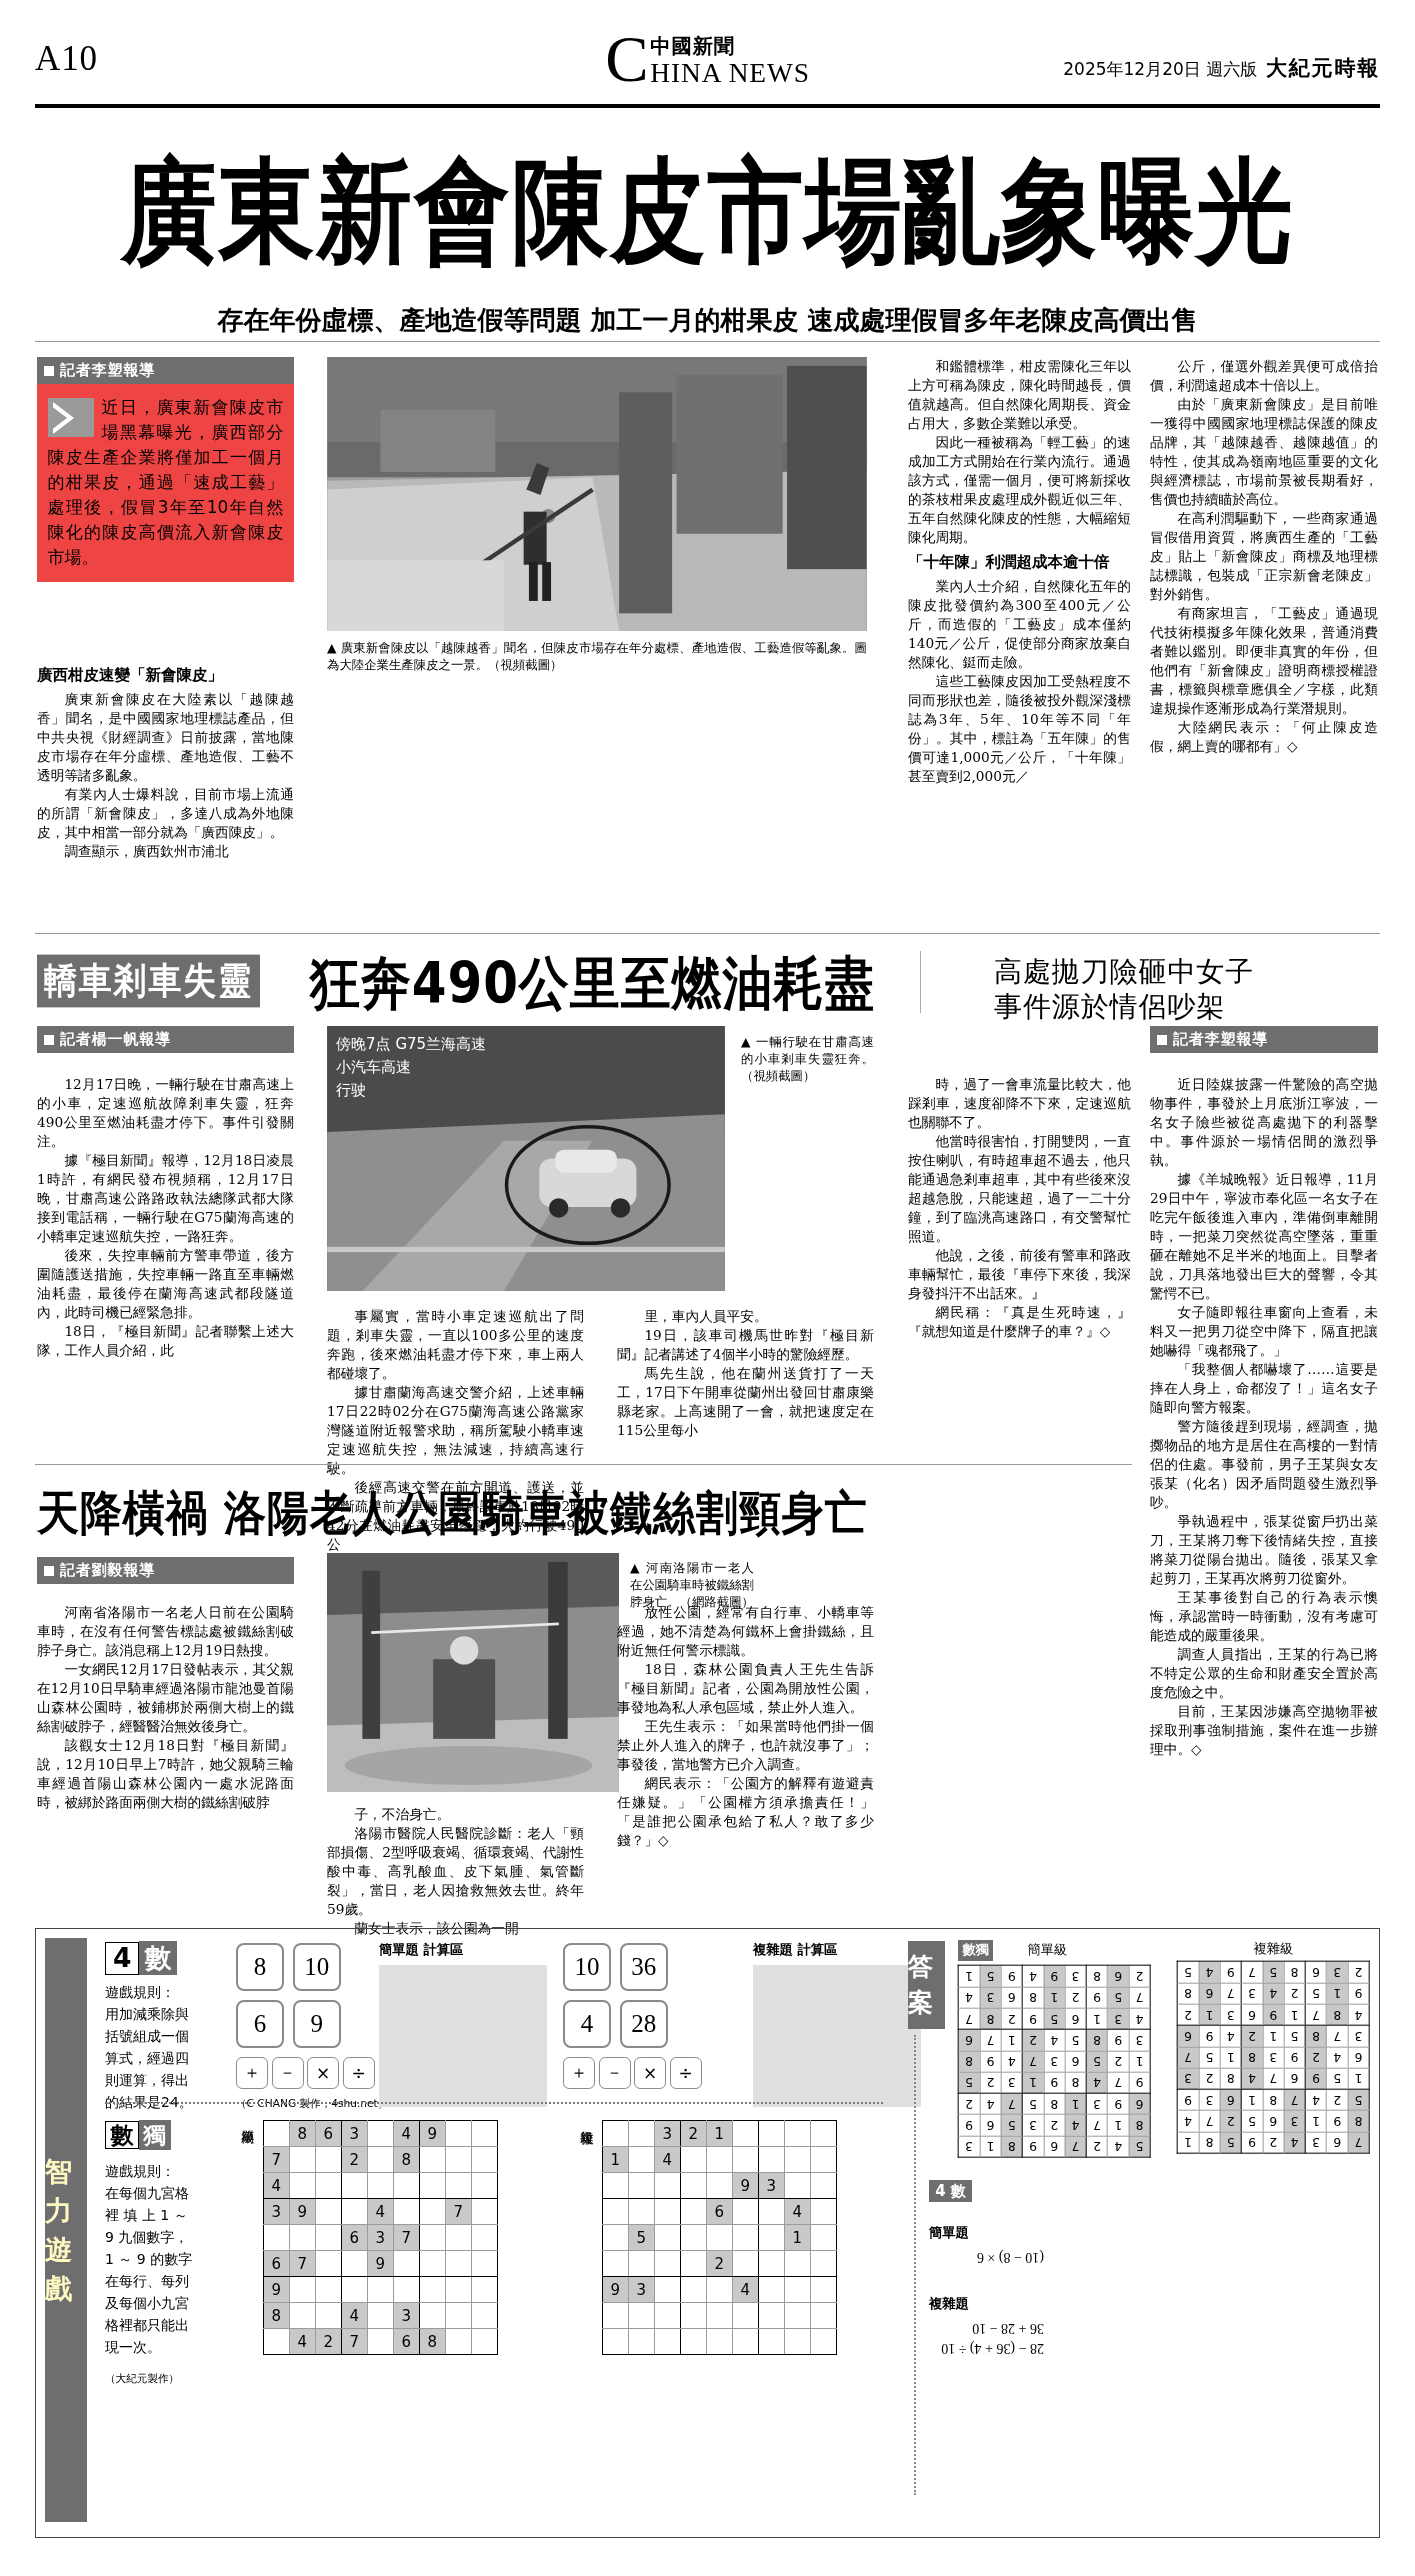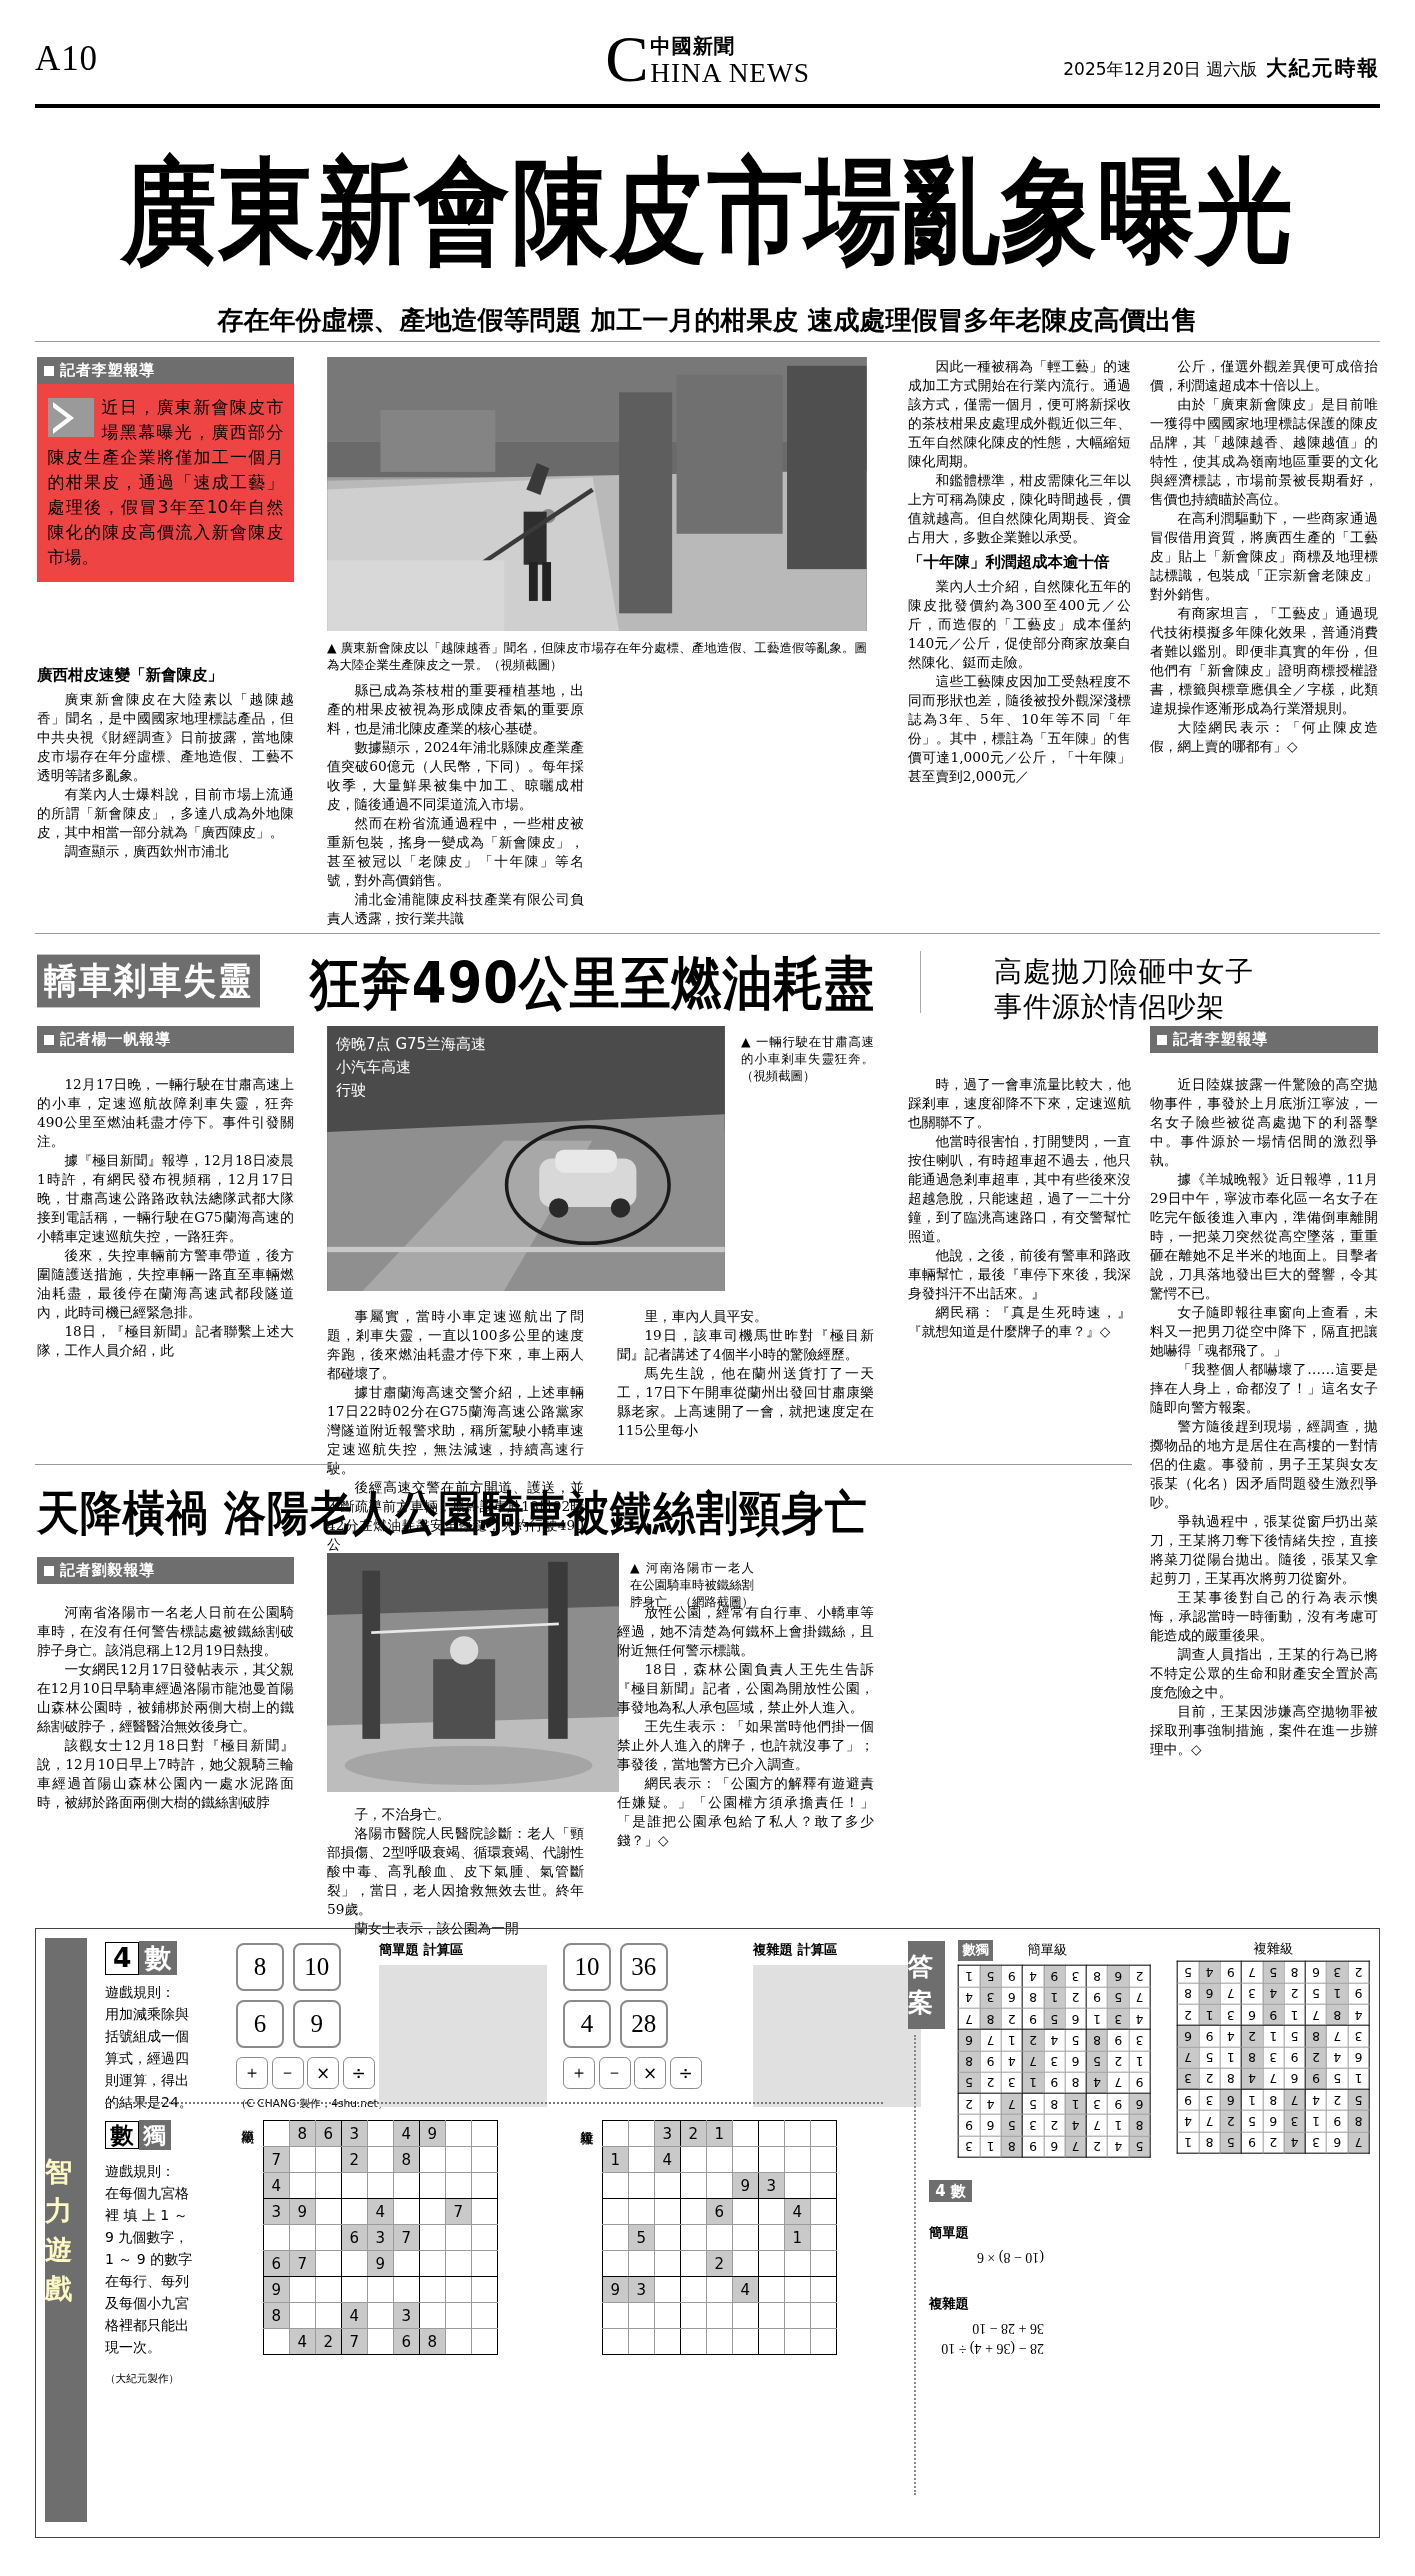--- a/index.html
+++ b/index.html
@@ -157,33 +157,27 @@
   </div>
   <div class="cap" style="left:327px;top:639px;width:540px;">▲ 廣東新會陳皮以「越陳越香」聞名，但陳皮市場存在年分處標、產地造假、工藝造假等亂象。圖為大陸企業生產陳皮之一景。（視頻截圖）</div>
 
   <div class="col" style="left:37px;top:660px;width:257px;">
     <div class="subhead">廣西柑皮速變「新會陳皮」</div>
     <p>廣東新會陳皮在大陸素以「越陳越香」聞名，是中國國家地理標誌產品，但中共央視《財經調查》日前披露，當地陳皮市場存在年分虛標、產地造假、工藝不透明等諸多亂象。</p>
     <p>有業內人士爆料說，目前市場上流通的所謂「新會陳皮」，多達八成為外地陳皮，其中相當一部分就為「廣西陳皮」。</p>
     <p>調查顯示，廣西欽州市浦北</p>
   </div>
 
-  <div class="col" style="left:327px;top:681px;width:257px;">
-    <p>縣已成為茶枝柑的重要種植基地，出產的柑果皮被視為形成陳皮香氣的重要原料，也是浦北陳皮產業的核心基礎。</p>
-    <p>數據顯示，2024年浦北縣陳皮產業產值突破60億元（人民幣，下同）。每年採收季，大量鮮果被集中加工、晾曬成柑皮，隨後通過不同渠道流入市場。</p>
-    <p>然而在粉省流通過程中，一些柑皮被重新包裝，搖身一變成為「新會陳皮」，甚至被冠以「老陳皮」「十年陳」等名號，對外高價銷售。</p>
-    <p>浦北金浦龍陳皮科技產業有限公司負責人透露，按行業共識</p>
-  </div>
 
   <div class="col" style="left:617px;top:357px;width:257px;">
   </div>
 
   <div class="col" style="left:908px;top:357px;width:223px;">
+    <p>和鑑體標準，柑皮需陳化三年以上方可稱為陳皮，陳化時間越長，價值就越高。但自然陳化周期長、資金占用大，多數企業難以承受。</p>
     <p>因此一種被稱為「輕工藝」的速成加工方式開始在行業內流行。通過該方式，僅需一個月，便可將新採收的茶枝柑果皮處理成外觀近似三年、五年自然陳化陳皮的性態，大幅縮短陳化周期。</p>
-    <p>和鑑體標準，柑皮需陳化三年以上方可稱為陳皮，陳化時間越長，價值就越高。但自然陳化周期長、資金占用大，多數企業難以承受。</p>
     <div class="subhead">「十年陳」利潤超成本逾十倍</div>
     <p>業內人士介紹，自然陳化五年的陳皮批發價約為300至400元／公斤，而造假的「工藝皮」成本僅約140元／公斤，促使部分商家放棄自然陳化、鋌而走險。</p>
     <p>這些工藝陳皮因加工受熱程度不同而形狀也差，隨後被投外觀深淺標誌為3年、5年、10年等不同「年份」。其中，標註為「五年陳」的售價可達1,000元／公斤，「十年陳」甚至賣到2,000元／</p>
   </div>
 
   <div class="col" style="left:1150px;top:357px;width:228px;">
     <p>公斤，僅選外觀差異便可成倍抬價，利潤遠超成本十倍以上。</p>
     <p>由於「廣東新會陳皮」是目前唯一獲得中國國家地理標誌保護的陳皮品牌，其「越陳越香、越陳越值」的特性，使其成為嶺南地區重要的文化與經濟標誌，市場前景被長期看好，售價也持續瞄於高位。</p>
     <p>在高利潤驅動下，一些商家通過冒假借用資質，將廣西生產的「工藝皮」貼上「新會陳皮」商標及地理標誌標識，包裝成「正宗新會老陳皮」對外銷售。</p>
     <p>有商家坦言，「工藝皮」通過現代技術模擬多年陳化效果，普通消費者難以鑑別。即便非真實的年份，但他們有「新會陳皮」證明商標授權證書，標籤與標章應俱全／字樣，此類違規操作逐漸形成為行業潛規則。</p>

